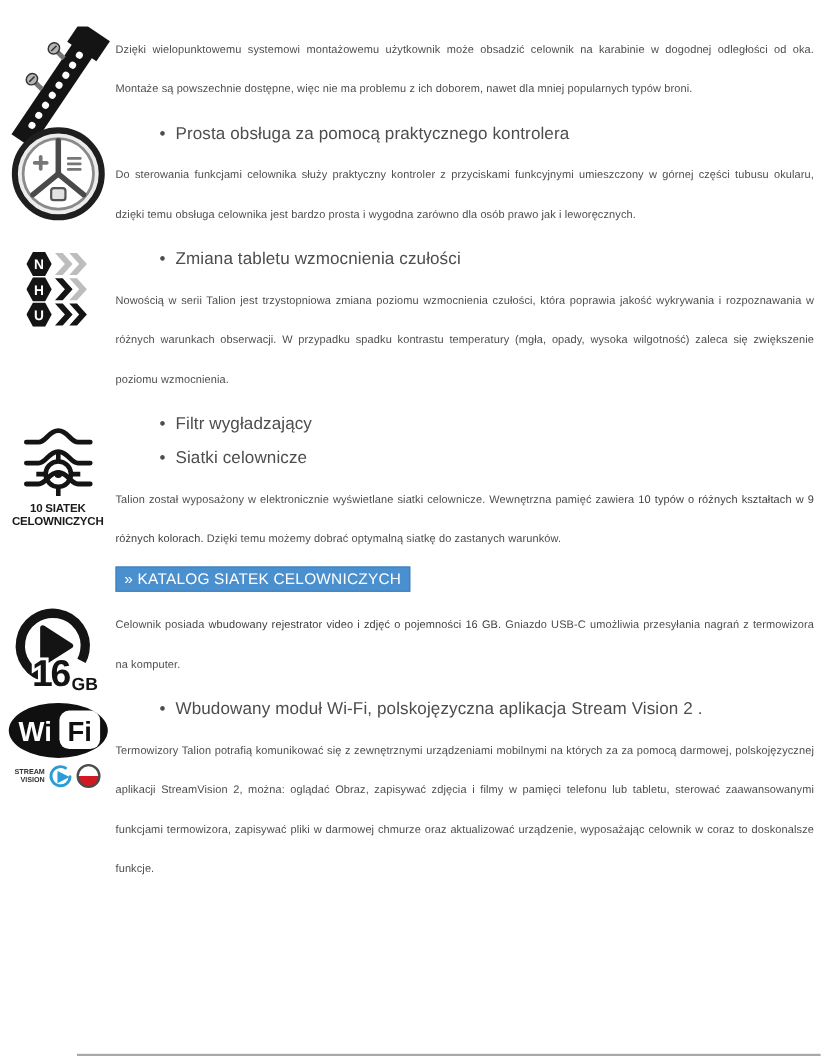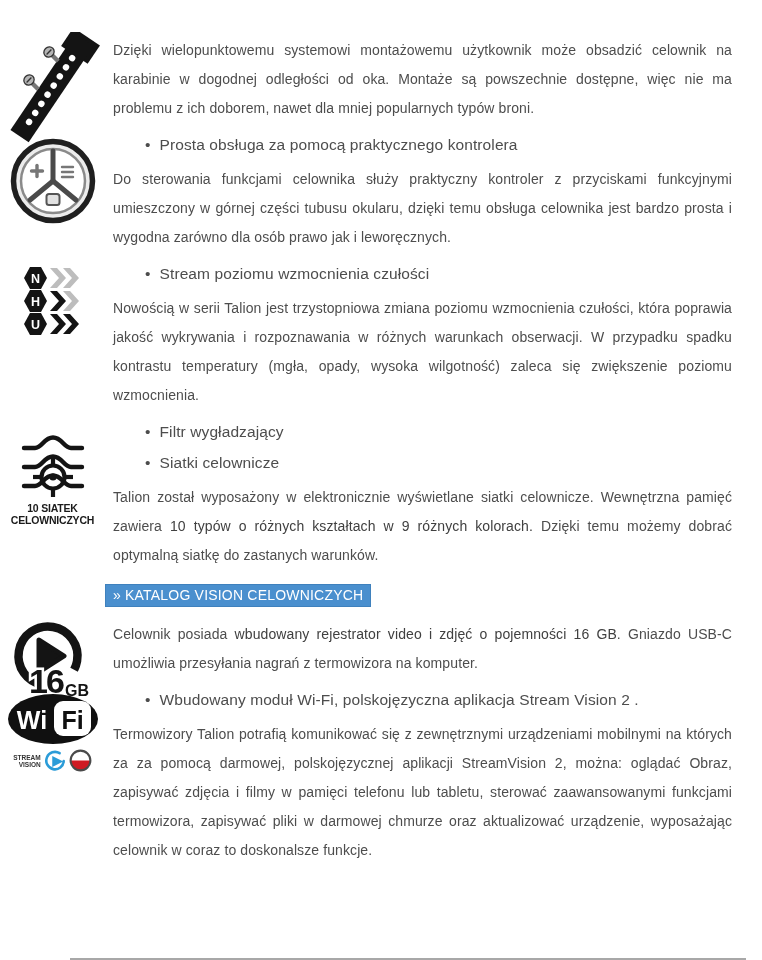--- a/index.html
+++ b/index.html
@@ -5,21 +5,21 @@
   html,body{margin:0;padding:0;background:#fff;}
   .page{
     position:relative;width:762px;height:960px;background:#fff;overflow:hidden;
     font-family:"Liberation Sans","DejaVu Sans",sans-serif;
     box-sizing:border-box;padding-top:28px;
   }
   .feature{position:relative;padding:0 22px 0 105px;margin-bottom:13px;}
   .icon-box{position:absolute;left:0;top:0;width:105px;display:flex;flex-direction:column;align-items:center;}
   .heading{font-size:15.5px;font-weight:400;color:#4d4d4d;margin:0 0 11px 40px;letter-spacing:.1px;}
   .heading .bullet{margin-right:9px;}
-  p.body{margin:8px;font-size:14px;line-height:29px;color:#4d4d4d;text-align:justify;letter-spacing:.1px;}
+  p.body{margin:0;font-size:10px;line-height:36px;color:#4d4d4d;text-align:justify;letter-spacing:.1px;}
   p.body span.red{color:#404040;}
   .cat-link{
     display:inline-block;margin-top:6px;background:#4a8fce;border:1px solid #3f81bd;
     color:#fff;font-size:14px;padding:2px 7px 3px;text-decoration:none;letter-spacing:.2px;
   }
   
   .s-rail .icon-box{top:-4px;}
   .s-controller .icon-box{top:2px;}
   .s-gain .icon-box{top:2px;}
   .s-filter .icon-box{top:10px;}
@@ -116,21 +116,21 @@
       </svg>
       <svg width="58" height="22" viewBox="0 0 58 22">
         <polygon points="6,0 17,0 23,11 17,22 6,22 0,11" fill="#141414"></polygon>
         <text x="11.5" y="15.8" font-size="12.5" font-weight="bold" fill="#fff" text-anchor="middle" font-family="Liberation Sans, sans-serif">U</text>
         <polygon points="26,1 33,1 42,11 33,21 26,21 35,11" fill="#141414"></polygon>
               <polygon points="39,1 46,1 55,11 46,21 39,21 48,11" fill="#141414"></polygon>
       </svg>
     </div>
         </div>
     <div class="content">
-      <h3 class="heading"><span class="bullet">•</span><span class="heading-text">Stream poziomu wzmocnienia czułości</span></h3>
+      <h3 class="heading"><span class="bullet">•</span><span class="heading-text">Zmiana tabletu wzmocnienia czułości</span></h3>
     <p class="body"><span>Nowością w serii Talion jest trzystopniowa zmiana poziomu wzmocnienia czułości, która poprawia jakość wykrywania i rozpoznawania w różnych warunkach obserwacji. W przypadku spadku kontrastu temperatury (mgła, opady, wysoka wilgotność) zaleca się zwiększenie poziomu wzmocnienia.</span></p>
         </div>
   </section>
 
   <section class="feature s-filter">
     <div class="icon-box">
     <svg width="64" height="58" viewBox="0 0 64 58">
       <path transform="translate(0 0)" d="M3,15 H14 C21,15 23,4.5 32,4.5 C41,4.5 43,15 50,15 H61" stroke="#141414" stroke-width="4.4" fill="none" stroke-linecap="round"></path>
             <path transform="translate(0 19)" d="M3,15 H14 C21,15 23,4.5 32,4.5 C41,4.5 43,15 50,15 H61" stroke="#141414" stroke-width="4.4" fill="none" stroke-linecap="round"></path>
             <path transform="translate(0 38)" d="M3,15 H14 C21,15 23,4.5 32,4.5 C41,4.5 43,15 50,15 H61" stroke="#141414" stroke-width="4.4" fill="none" stroke-linecap="round"></path>
@@ -150,21 +150,21 @@
               <line x1="21" y1="33" x2="21" y2="41"></line>
         <line x1="1" y1="21" x2="9" y2="21"></line>
               <line x1="33" y1="21" x2="41" y2="21"></line>
       </g>
       <circle cx="21" cy="21" r="3.6" fill="#141414"></circle>
     </svg>
     <div class="reticle-caption">10 SIATEK<br>CELOWNICZYCH</div>
         </div>
     <div class="content">
       <h3 class="heading"><span class="bullet">•</span><span class="heading-text">Siatki celownicze</span></h3>
-    <p class="body"><span>Talion został wyposażony w elektronicznie wyświetlane siatki celownicze. Wewnętrzna pamięć zawiera </span><span class="red">10 typów o różnych kształtach w 9 różnych kolorach.</span><span> Dzięki temu możemy dobrać optymalną siatkę do zastanych warunków.</span></p><a href="#" class="cat-link">» KATALOG VISION CELOWNICZYCH</a></div>
+    <p class="body"><span>Talion został wyposażony w elektronicznie wyświetlane siatki celownicze. Wewnętrzna pamięć zawiera </span><span class="red">10 typów o różnych kształtach w 9 różnych kolorach.</span><span> Dzięki temu możemy dobrać optymalną siatkę do zastanych warunków.</span></p><a href="#" class="cat-link">» KATALOG SIATEK CELOWNICZYCH</a></div>
   </section>
 
   <section class="feature s-recorder">
     <div class="icon-box">
     <svg width="92" height="80" viewBox="0 0 92 80">
       <circle cx="41" cy="36" r="29.5" fill="none" stroke="#141414" stroke-width="8.5" stroke-dasharray="148 37.4" transform="rotate(100 41 36)"></circle>
       <polygon points="32,20 57,36 32,52" fill="#141414" stroke="#141414" stroke-width="5" stroke-linejoin="round"></polygon>
       <text x="22" y="73" font-size="34" font-weight="bold" fill="#141414" stroke="#fff" stroke-width="5" style="paint-order:stroke" font-family="Liberation Sans, sans-serif" letter-spacing="-2">16</text>
       <text x="58" y="76" font-size="16" font-weight="bold" fill="#141414" stroke="#fff" stroke-width="4" style="paint-order:stroke" font-family="Liberation Sans, sans-serif">GB</text>
     </svg>

